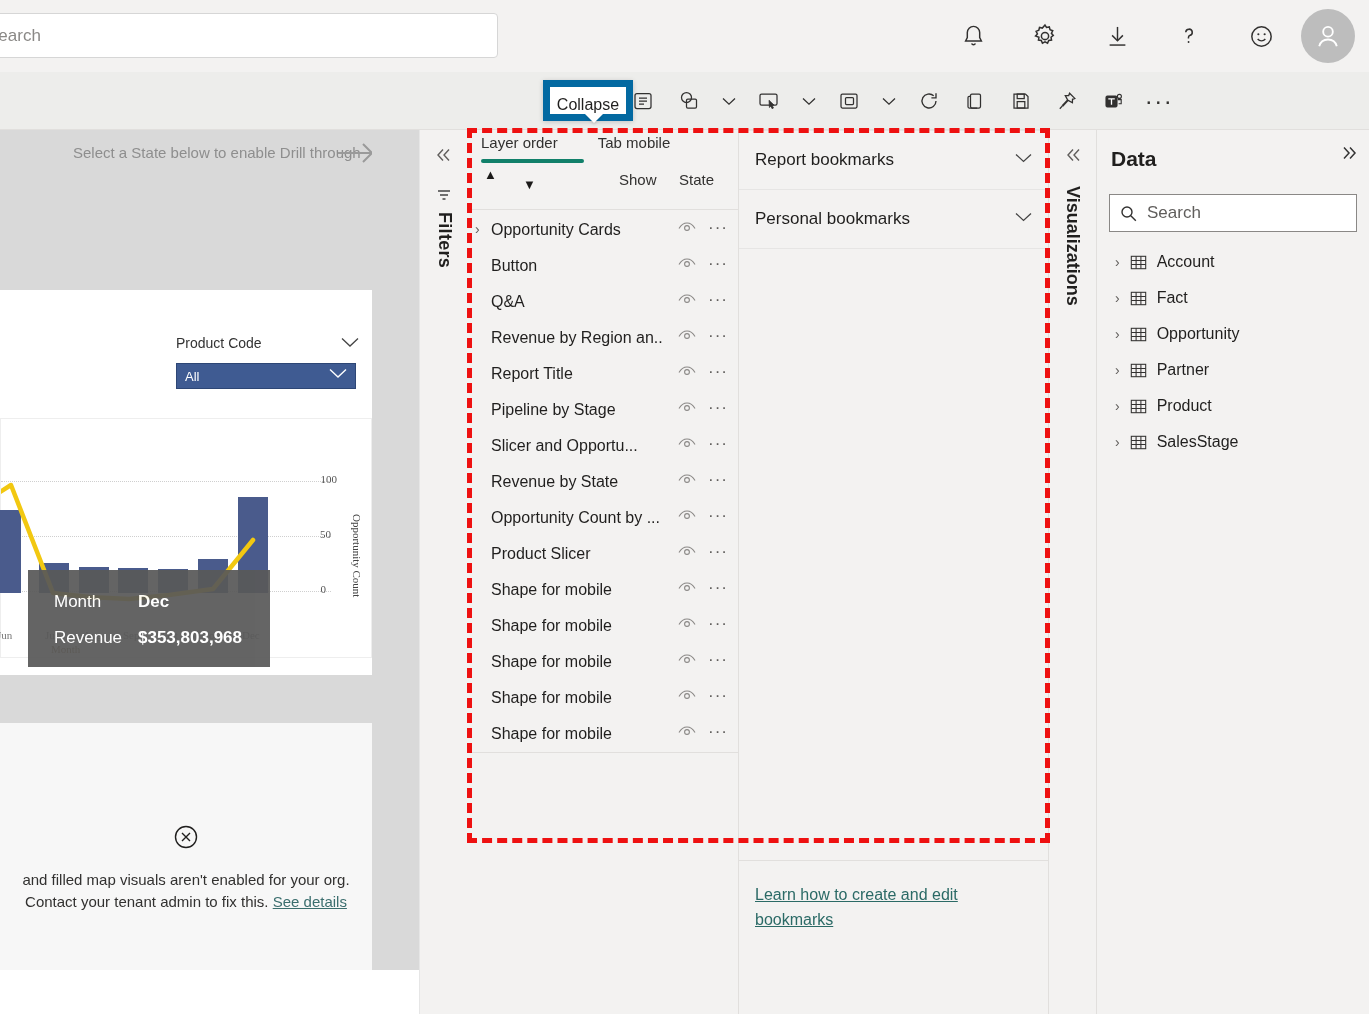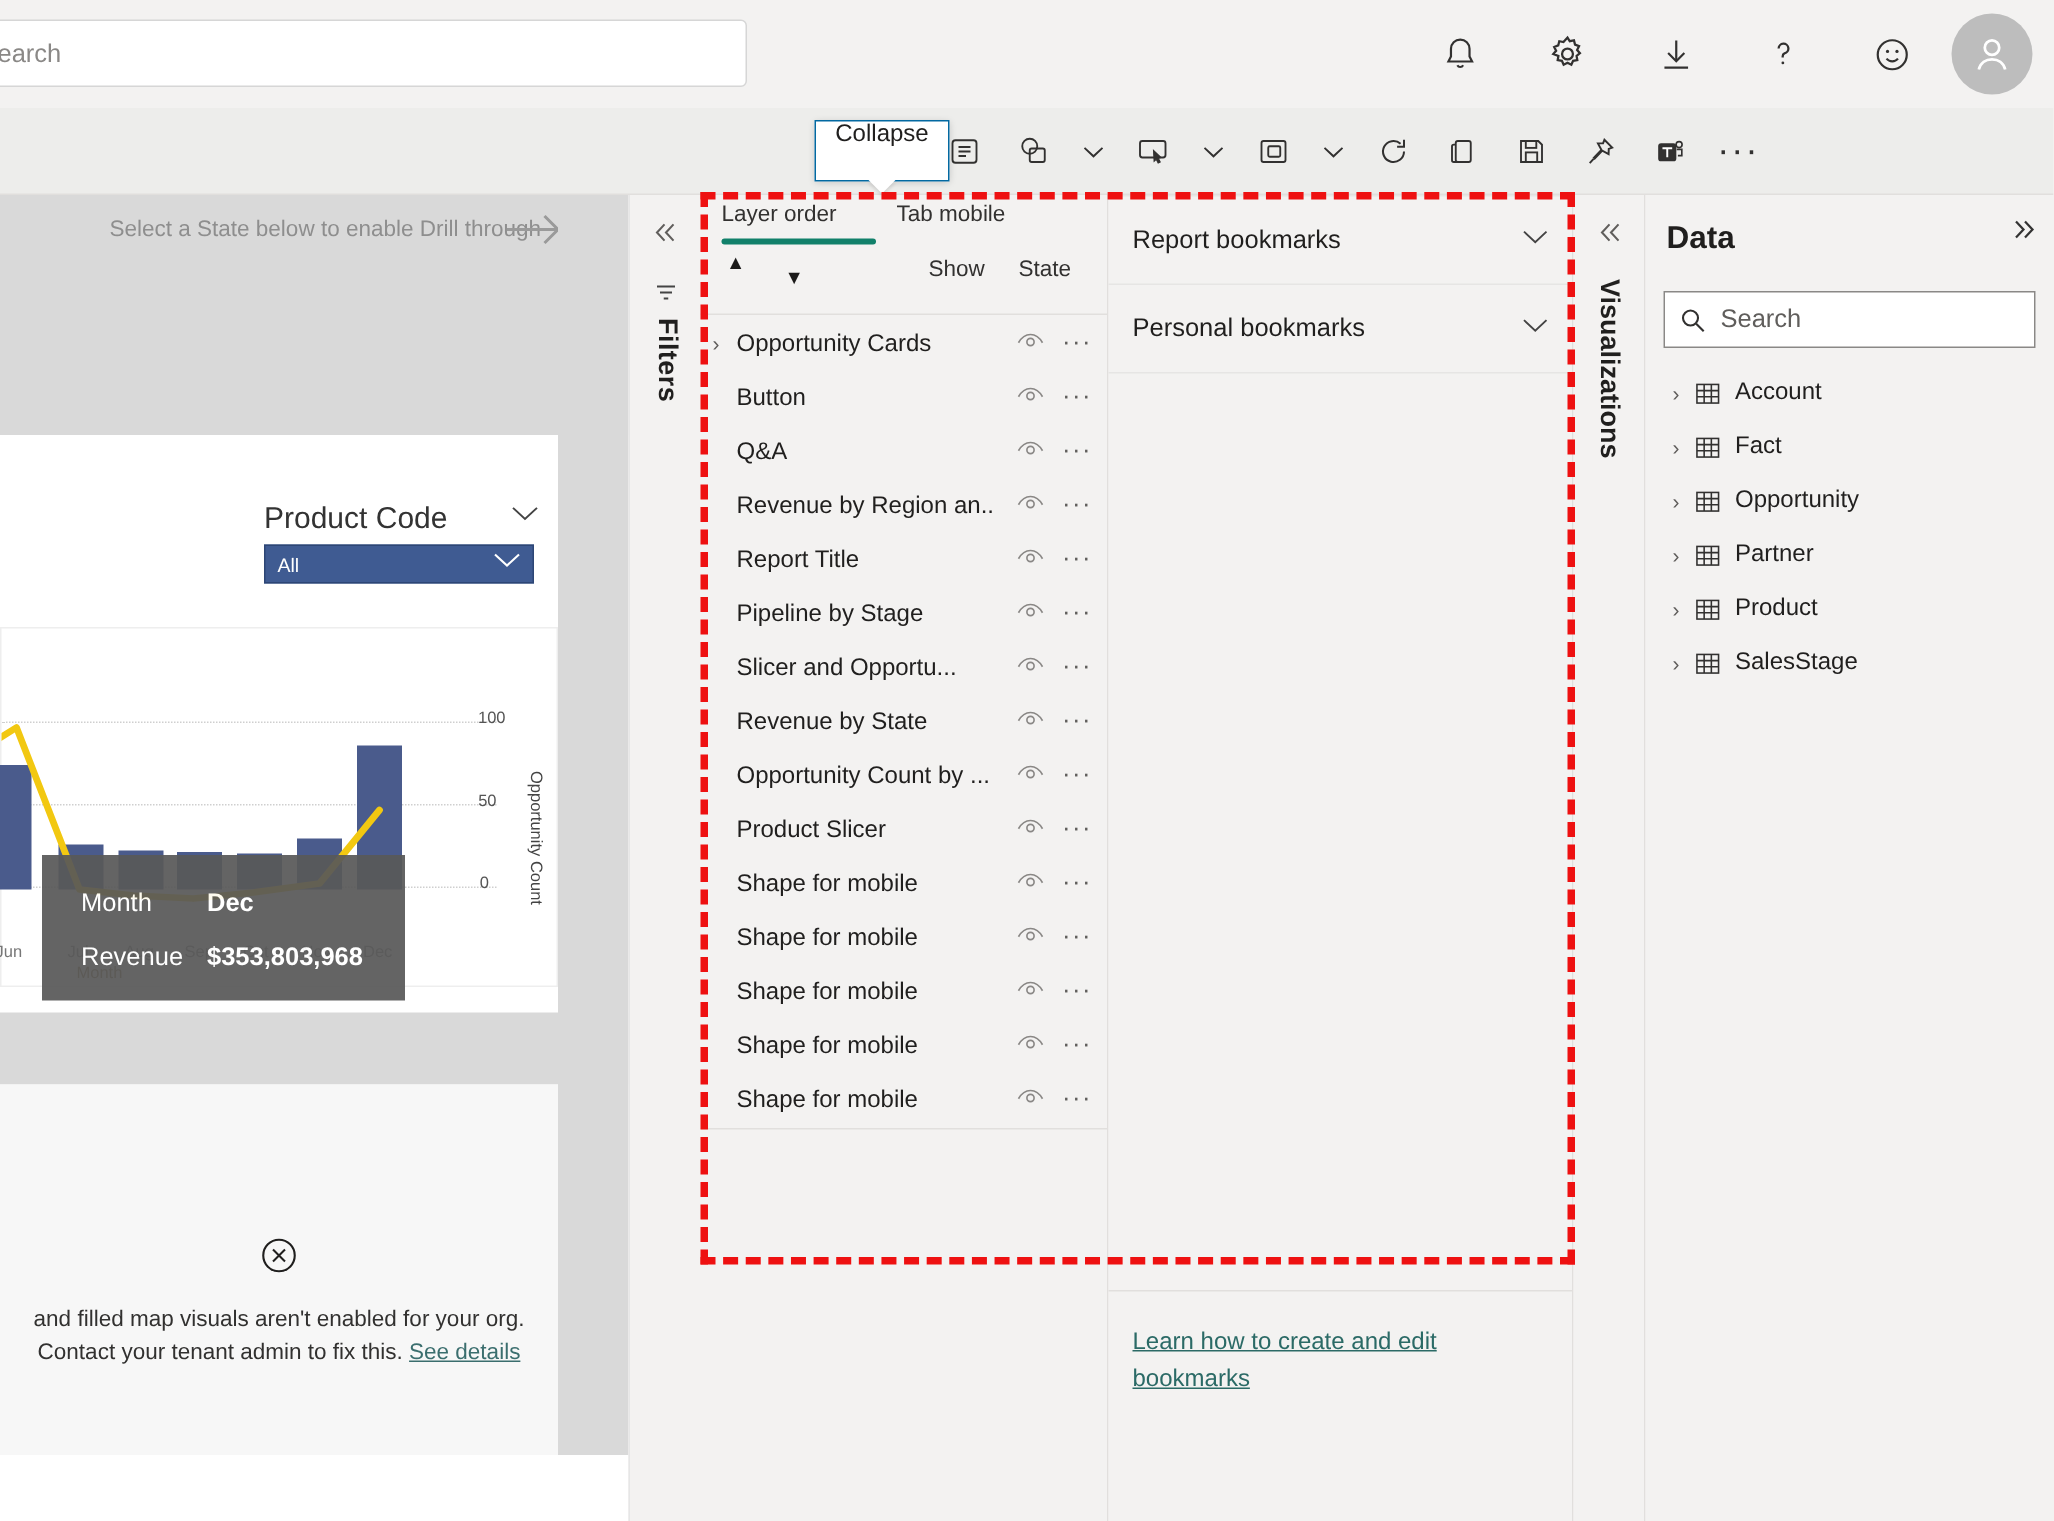--- a/index.html
+++ b/index.html
@@ -61,23 +61,23 @@
     padding: 0 6px;
   }
   .rb-chev { width: 34px; }
   .rb-icon { width: 46px; }
 
   
   .tooltip {
     position: absolute; left: 543px; top: 80px;
     width: 90px; height: 41px;
     background: #ffffff;
-    border: 1px solid #0369a1;
+    border: 7px solid #0369a1;
     box-shadow: 0 1px 5px rgba(0,0,0,0.18);
-    display: flex; align-items: flex-start; justify-content: center;
+    display: flex; align-items: flex-end; justify-content: center;
     font-size: 16px; color: #201f1e;
     z-index: 60;
   }
   .tooltip::after {
     content: ""; position: absolute; left: 35px; bottom: -9px;
     width: 0; height: 0;
     border-left: 9px solid transparent;
     border-right: 9px solid transparent;
     border-top: 9px solid #ffffff;
     filter: drop-shadow(0 2px 1px rgba(0,0,0,0.10));
@@ -88,37 +88,37 @@
     position: absolute; left: 0; top: 130px; width: 419px; height: 840px;
     background: #ffffff;
     overflow: hidden;
   }
   .canvas-grey {
     position: absolute; left: 0; top: 0; width: 419px; height: 160px;
     background: #d9d9d9;
   }
   .slicer-label {
     position: absolute; left: 176px; top: 205px;
-    font-size: 20px; color: #333; width: 180px;
+    font-size: 14px; color: #333; width: 180px;
   }
   .slicer-chev {
     position: absolute; right: 60px; top: 207px; color: #444;
   }
   .slicer-box {
     position: absolute; left: 176px; top: 233px; width: 180px; height: 26px;
     background: #3f5b92; color: #ffffff;
     border: 1px solid #2d4675;
     display: flex; align-items: center;
     padding-left: 8px; font-size: 13px;
   }
   .slicer-box .sc { position: absolute; right: 8px; top: 4px; }
 
   .chartcard {
     position: absolute; left: 0; top: 288px; width: 372px; height: 240px;
-    background: #ffffff; border: 1px solid #eeeeee;
+    background: #ffffff; border: 1px solid #eeeeee; font-family: Liberation Serif, serif;
   }
   .axis-label-y {
     position: absolute; right: 8px; top: 95px;
     font-size: 11px; color: #444;
     writing-mode: vertical-rl;
   }
   .ytick { position: absolute; right: 40px; font-size: 11px; color: #555; }
   .gridline { position: absolute; left: 0; width: 330px; height: 0;
     border-top: 1px dotted #cfcfcf; }
   .bar { position: absolute; background: #4a5b8c; }

